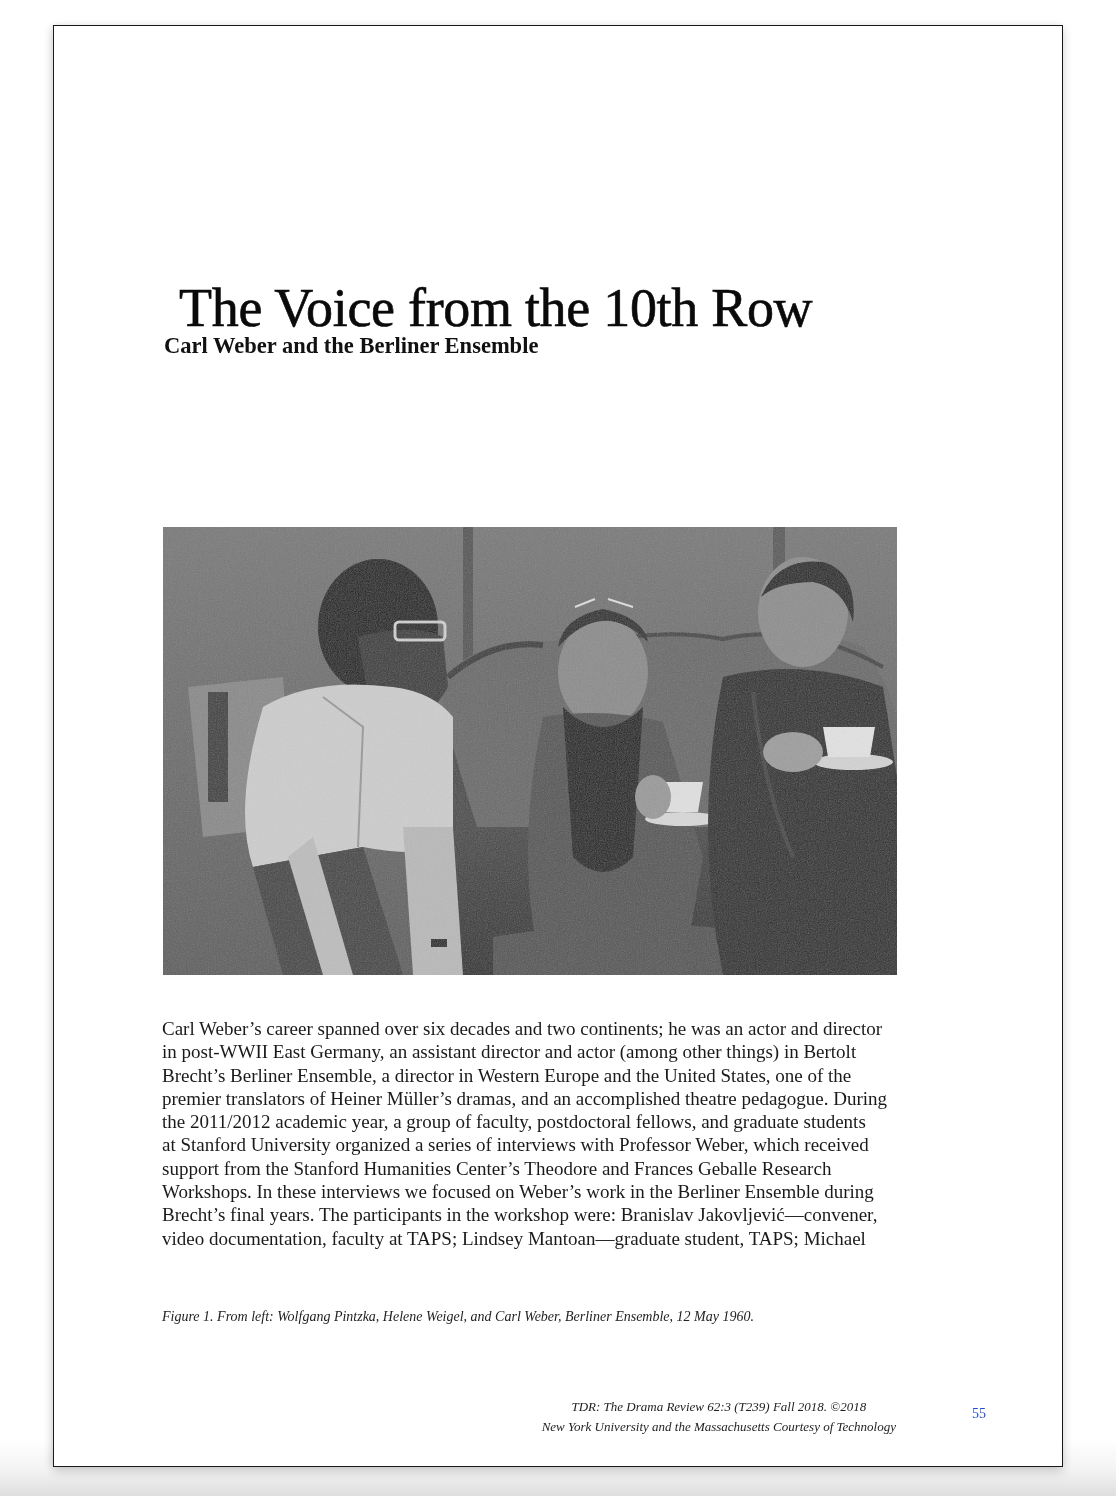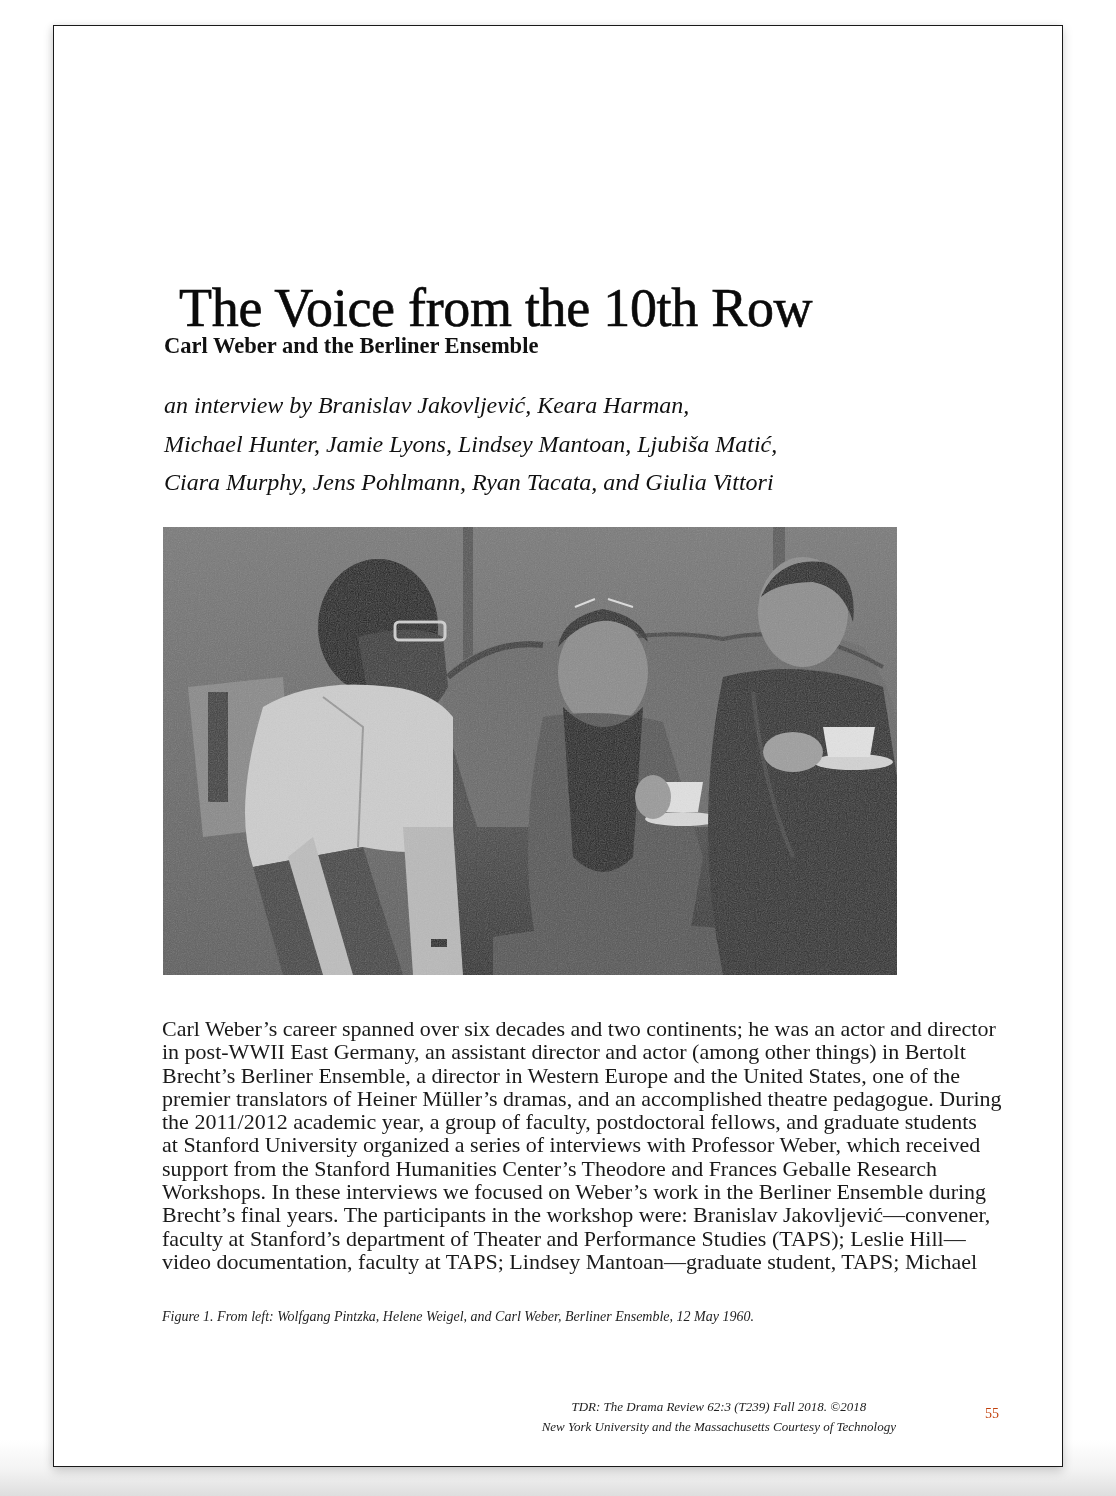--- a/index.html
+++ b/index.html
@@ -69,21 +69,21 @@
     background: #6d6d6d;
     overflow: hidden;
   }
   .photo svg { display: block; }
   .body-text {
     position: absolute;
     left: 108px;
     top: 991px;
     width: 740px;
     margin: 0;
-    font-size: 22px;
+    font-size: 19px;
     line-height: 23.3px;
     color: #1a1a1a;
   }
   .body-text span { display: block; white-space: nowrap; }
   .caption {
     position: absolute;
     left: 108px;
     top: 1280px;
     margin: 0;
     font-size: 14px;
@@ -101,38 +101,32 @@
     font-style: italic;
     line-height: 20px;
     color: #222;
   }
   .footer span { display: block; white-space: nowrap; text-align: center; }
   .page-number {
     position: absolute;
     left: 918px;
     top: 1380px;
     font-size: 14px;
-    color: #c2410c;
-    margin-left: 13px;
+    color: #1d4ed8;
   }
 </style>
 </head>
 <body>
 
 <div class="page">
 
   <h1 class="title">The Voice from the 10th Row</h1>
 
   <h2 class="subtitle">Carl Weber and the Berliner Ensemble</h2>
 
-  <div class="byline">
-    <span>an interview by Branislav Jakovljević, Keara Harman,</span>
-    <span>Michael Hunter, Jamie Lyons, Lindsey Mantoan, Ljubiša Matić,</span>
-    <span>Ciara Murphy, Jens Pohlmann, Ryan Tacata, and Giulia Vittori</span>
-  </div>
 
   <div class="photo">
     <svg width="734" height="448" viewBox="0 0 734 448" xmlns="http://www.w3.org/2000/svg">
       <defs>
         <filter id="grain" x="0" y="0" width="100%" height="100%">
           <feTurbulence type="fractalNoise" baseFrequency="0.9" numOctaves="2" seed="3" result="n"></feTurbulence>
           <feColorMatrix type="saturate" values="0" in="n" result="g"></feColorMatrix>
           <feComponentTransfer in="g" result="ga">
             <feFuncA type="linear" slope="0.18"></feFuncA>
           </feComponentTransfer>
@@ -201,21 +195,20 @@
   <div class="body-text">
     <span>Carl Weber’s career spanned over six decades and two continents; he was an actor and director</span>
     <span>in post-WWII East Germany, an assistant director and actor (among other things) in Bertolt</span>
     <span>Brecht’s Berliner Ensemble, a director in Western Europe and the United States, one of the</span>
     <span>premier translators of Heiner Müller’s dramas, and an accomplished theatre pedagogue. During</span>
     <span>the 2011/2012 academic year, a group of faculty, postdoctoral fellows, and graduate students</span>
     <span>at Stanford University organized a series of interviews with Professor Weber, which received</span>
     <span>support from the Stanford Humanities Center’s Theodore and Frances Geballe Research</span>
     <span>Workshops. In these interviews we focused on Weber’s work in the Berliner Ensemble during</span>
     <span>Brecht’s final years. The participants in the workshop were: Branislav Jakovljević—convener,</span>
-    <span>faculty at Stanford’s department of Theater and Performance Studies (TAPS); Leslie Hill—</span>
     <span>video documentation, faculty at TAPS; Lindsey Mantoan—graduate student, TAPS; Michael</span>
   </div>
 
   <div class="caption">
     <span>Figure 1. From left: Wolfgang Pintzka, Helene Weigel, and Carl Weber, Berliner Ensemble, 12 May 1960.</span>
   </div>
 
   <div class="footer">
     <span>TDR: The Drama Review 62:3 (T239) Fall 2018. ©2018</span>
     <span>New York University and the Massachusetts Courtesy of Technology</span>

